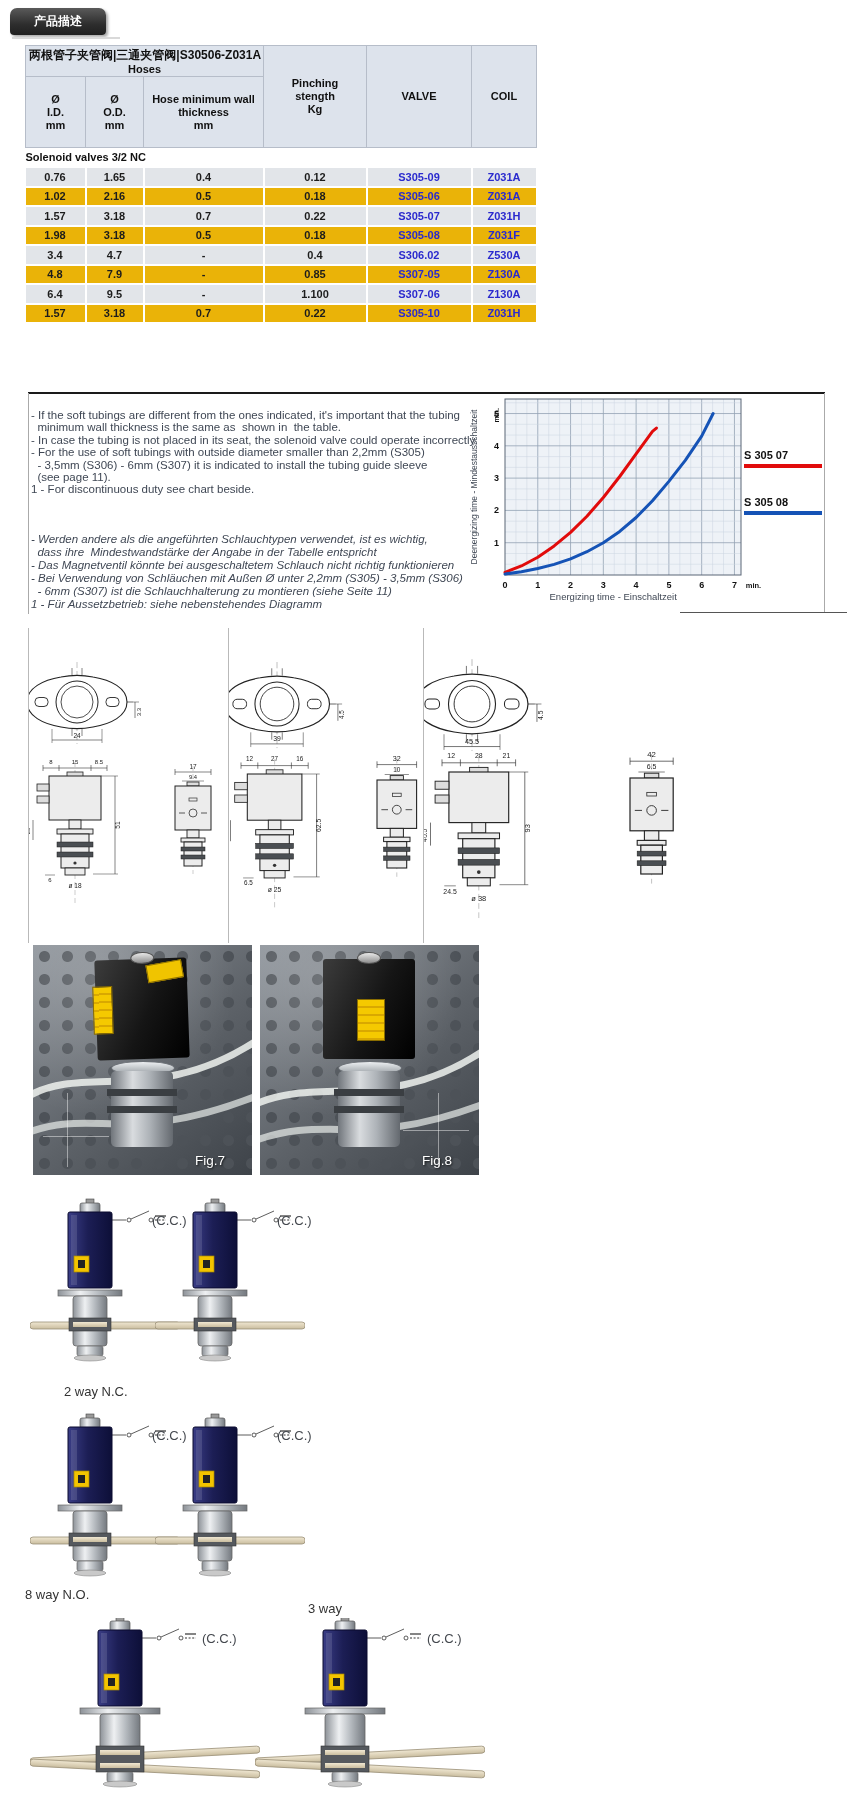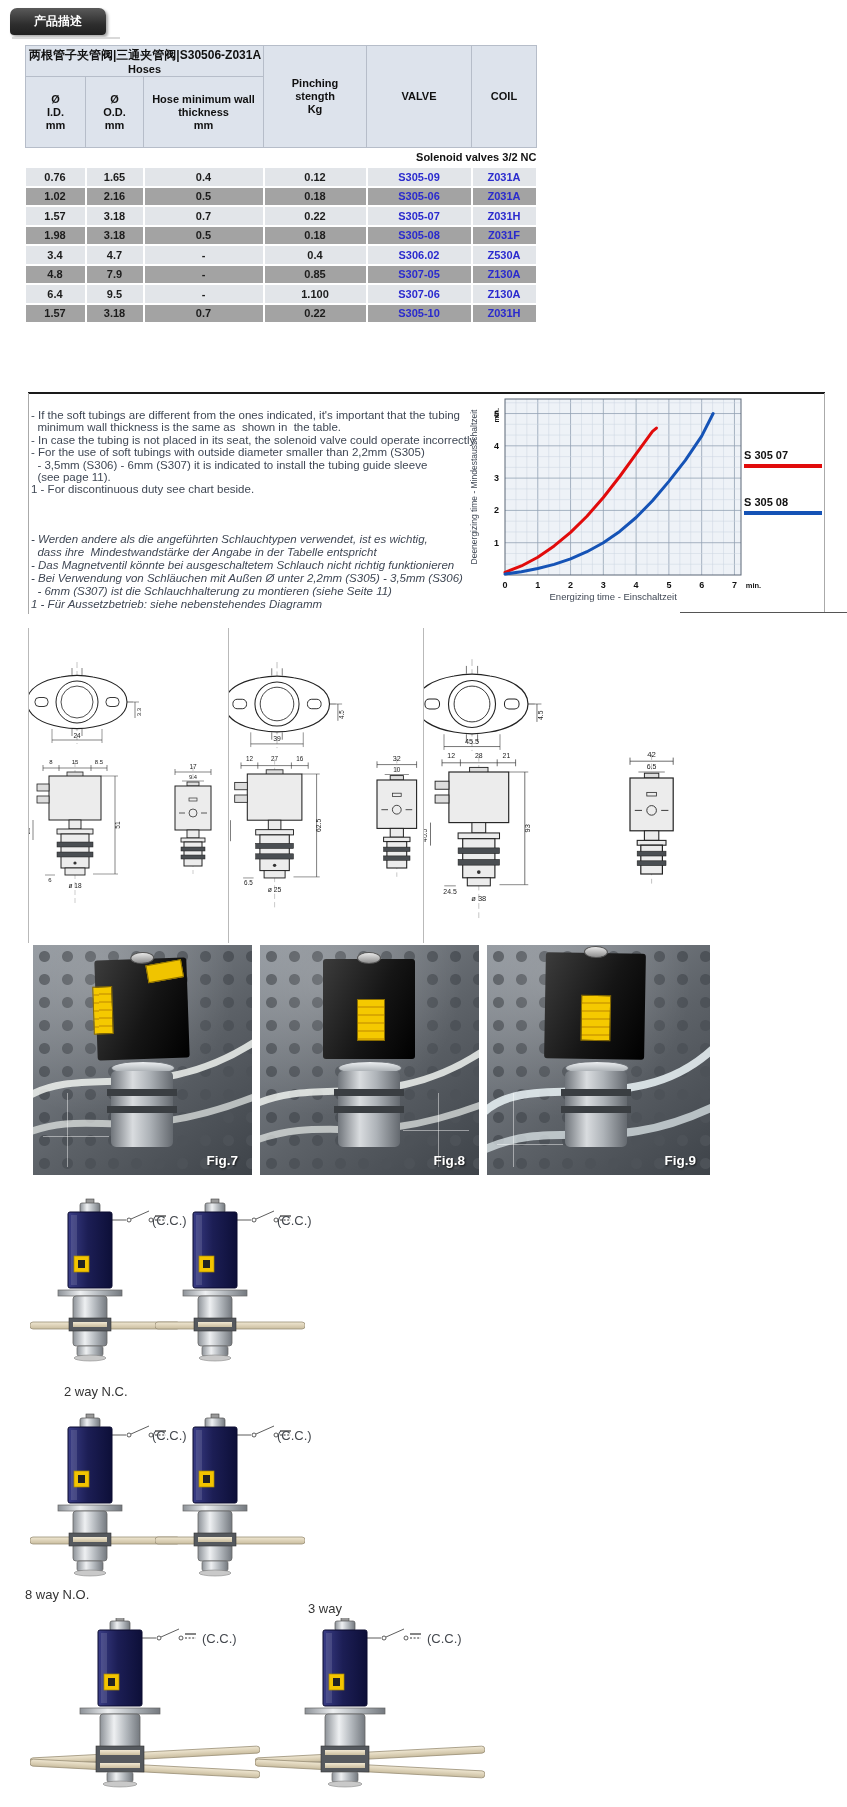--- a/index.html
+++ b/index.html
@@ -16,26 +16,26 @@
 
   
   #spec-table{position:absolute;left:25px;top:45px;border-collapse:collapse;table-layout:fixed;}
   #spec-table td{padding:0;}
   .hd{background:#dde3ec;border:1px solid #b6bdc9;font-weight:bold;font-size:11px;
       text-align:center;color:#101010;line-height:13px;vertical-align:middle;}
   .title-cell{height:30px;}
   .tbl-title{font-size:12px;text-align:left;padding:2px 0 0 3px;white-space:nowrap;}
   .tbl-hoses{text-align:center;font-size:11px;padding-top:1px;}
   .hr2 .hd{height:70px;}
-  .sect{background:#fff;font-size:11px;font-weight:bold;color:#111;text-align:right;
+  .sect{background:#fff;font-size:11px;font-weight:bold;color:#111;text-align:left;
         height:18px;padding-left:2px;border-bottom:2px solid #fff;}
   .data{font-size:11px;font-weight:bold;color:#1c1c1c;text-align:center;height:17.5px;
         border-right:2px solid #fff;border-bottom:2px solid #fff;margin-left:8px;}
   .row-gray td{background:#e2e5e9;}
-  .row-white td{background:#a3a3a3;}
+  .row-white td{background:#eab308;}
   .lnk{color:#2a2ace;cursor:pointer;}
 
   
   .rule{position:absolute;background:#aaa;}
   .note-block{position:absolute;left:31px;width:412px;}
   .note-line{white-space:pre;font-size:11.5px;color:#3f4754;line-height:12.4px;}
   .note-de .note-line{font-style:italic;line-height:13px;}
 
   
   #chart-svg{position:absolute;left:460px;top:393px;}
@@ -63,21 +63,21 @@
     border:1px solid #8a6d00;transform:rotate(-8deg);}
   .p-screw{position:absolute;left:36px;top:-7px;width:22px;height:10px;border-radius:50%;
     background:linear-gradient(180deg,#e8e8e8,#8e8e8e);border:1px solid #555;}
   .p-disc{position:absolute;left:78px;top:116px;width:62px;height:12px;border-radius:50%;
     background:linear-gradient(180deg,#eceff1,#9aa0a5);border:1px solid #6b7076;}
   .p-clamp{position:absolute;left:78px;top:126px;width:62px;height:76px;border-radius:5px;
     background:linear-gradient(90deg,#70757b,#d9dcdf 35%,#aeb3b8 62%,#64696f);}
   .p-clamp::after{content:"";position:absolute;left:-4px;top:18px;width:70px;height:38px;
     background:
       linear-gradient(180deg,#3a3e42 0 7px,rgba(0,0,0,0) 7px 17px,#3a3e42 17px 24px,rgba(0,0,0,0) 24px);}
-  .fig{position:absolute;right:14px;bottom:7px;color:#fff;font-weight:bold;font-size:13.5px;
+  .fig{position:absolute;right:27px;bottom:7px;color:#fff;font-weight:normal;font-size:13.5px;
     text-shadow:1px 1px 2px rgba(0,0,0,.7);}
   .crop-h{position:absolute;left:10px;bottom:38px;width:66px;height:1px;background:rgba(255,255,255,.45);}
   .crop-v{position:absolute;left:34px;bottom:8px;width:1px;height:74px;background:rgba(255,255,255,.45);}
 
   
   .vunit{position:absolute;}
   .vu-svg{position:absolute;left:0;top:0;}
   .cc{position:absolute;font-size:13px;color:#44484e;}
   .vsec-label{position:absolute;font-size:13px;color:#333;}
 </style>
@@ -546,35 +546,20 @@
     <div class="p-coil" style="transform:rotate(0deg);">
         <div class="p-sticker" style="left:34px;top:40px;width:26px;height:40px;"></div>
         <div class="p-screw" style="left:34px;"></div>
       </div>
     <div class="p-disc"></div>
       <div class="p-clamp"></div>
     <div class="crop-h" style="left:auto;right:10px;bottom:44px;"></div>
       <div class="crop-v" style="left:auto;right:40px;"></div>
     <span class="fig">Fig.8</span>
   </div>
-  <div class="photo" style="left:487px;width:223px;">
-    <svg class="tube-svg" width="223" height="230">
-      <path d="M -6 170 C 40 120, 150 180, 230 100" stroke="#e3ecef" stroke-width="8" fill="none" opacity="0.9"></path>
-      <path d="M -6 206 C 70 170, 120 214, 230 160" stroke="#dde7ea" stroke-width="8" fill="none" opacity="0.75"></path>
-    </svg>
-    <div class="p-coil" style="left:58px;top:8px;width:100px;height:106px;transform:rotate(1deg);">
-        <div class="p-sticker" style="left:36px;top:42px;width:28px;height:44px;"></div>
-        <div class="p-screw" style="left:38px;"></div>
-      </div>
-    <div class="p-disc" style="top:116px;"></div>
-      <div class="p-clamp"></div>
-    <div class="crop-h" style="bottom:30px;"></div>
-      <div class="crop-v" style="left:26px;"></div>
-    <span class="fig">Fig.9</span>
-  </div>
 
   <div class="vunit" style="left:30px;top:1198px;width:200px;height:180px;">
     <svg class="vu-svg vu2" width="150" height="180">
         <defs>
     <linearGradient id="nva0" x1="0" y1="0" x2="1" y2="0">
       <stop offset="0" stop-color="#3a3d86"></stop>
             <stop offset="0.45" stop-color="#1c1e55"></stop>
             <stop offset="1" stop-color="#0d0f38"></stop>
           </linearGradient>
     <linearGradient id="mta0" x1="0" y1="0" x2="1" y2="0">

